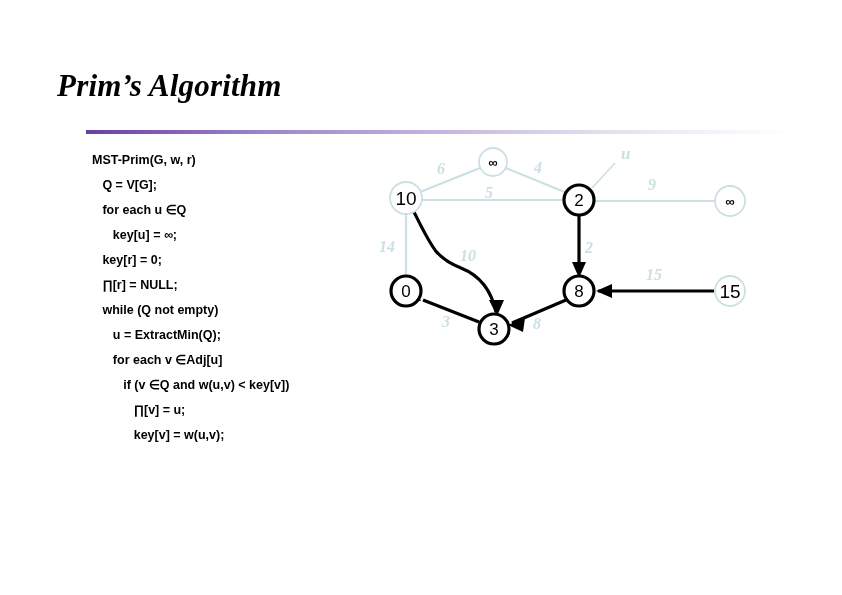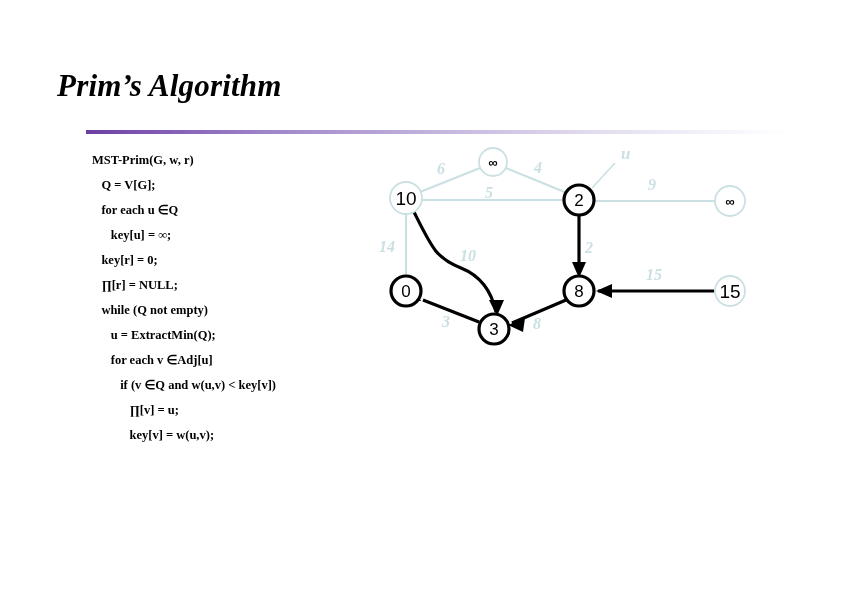--- a/index.html
+++ b/index.html
@@ -32,21 +32,21 @@
     left: 86px;
     top: 130px;
     width: 706px;
     height: 4px;
     background: linear-gradient(to right, #6b3fa0 0%, #7a4fae 6%, #9f86c9 26%, #c4b5de 50%, #e2dcef 72%, #f4f1fa 88%, #ffffff 100%);
   }
   #code {
     position: absolute;
     left: 92px;
     top: 148px;
-    font-family: Liberation Serif, serif;
+    font-family: Liberation Sans, sans-serif;
     font-size: 12.5px;
     font-weight: bold;
     color: #000000;
     line-height: 25px;
     white-space: pre;
   }
   .code-line { white-space: pre; }
   #graph {
     position: absolute;
     left: 0;

